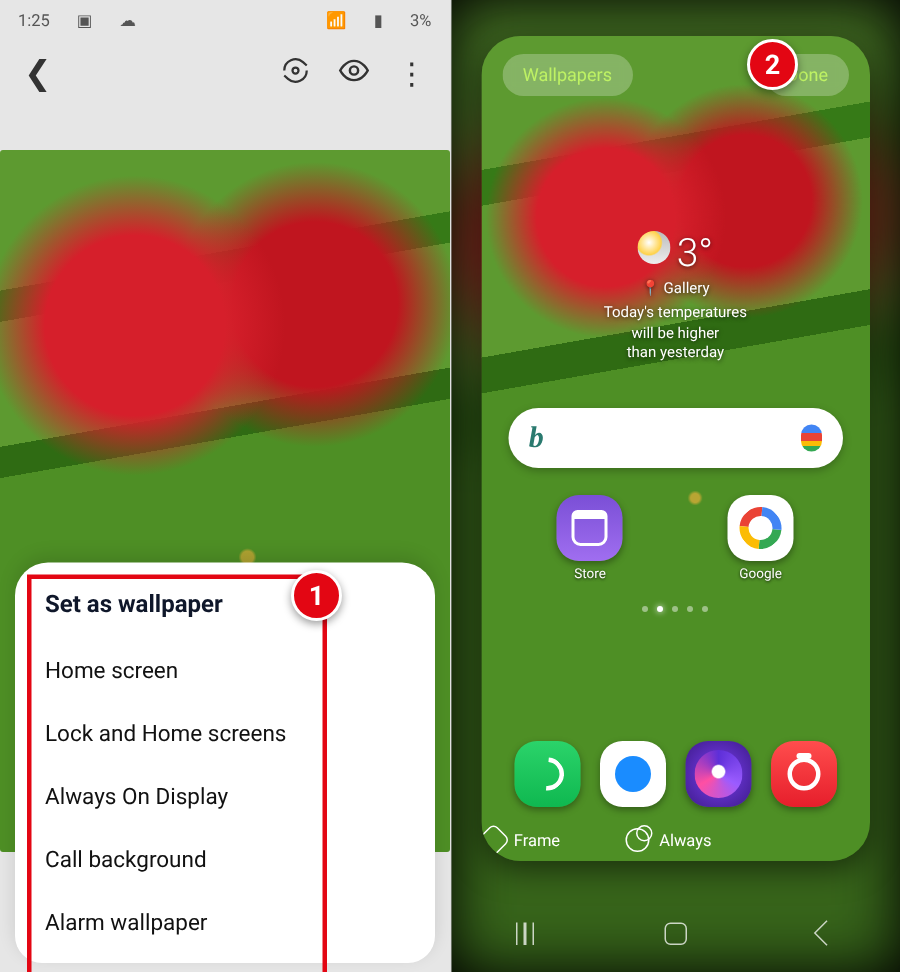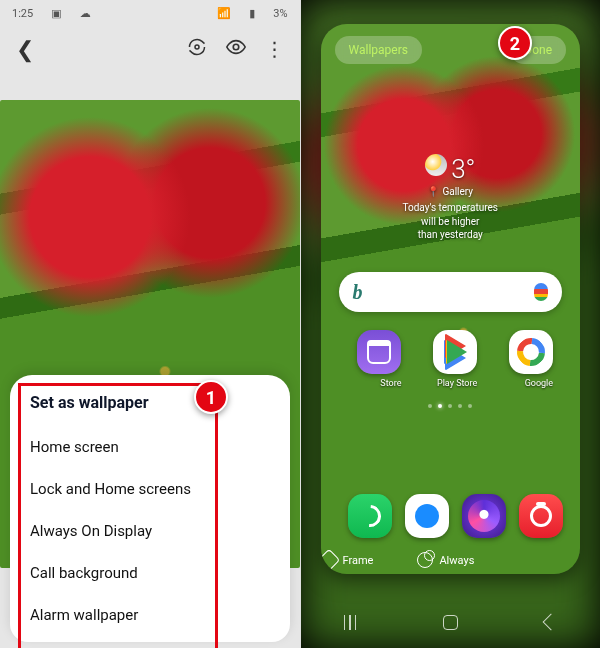--- a/index.html
+++ b/index.html
@@ -62,21 +62,21 @@
   .searchbar {
     position:absolute; top:248px; left:18px; right:18px; height:40px;
     background:#fff; border-radius:20px; display:flex; align-items:center;
     padding:0 14px; justify-content:space-between; box-shadow:0 2px 6px rgba(0,0,0,.25);
   }
   .bing { font-family:Georgia,serif; font-size:20px; font-weight:700; color:#2a7a6f; font-style:italic;}
   .mic { width:14px; height:18px; background:linear-gradient(#4285F4 33%,#EA4335 33% 60%,#FBBC05 60% 80%,#34A853 80%);border-radius:7px;}
 
   .app-row { position:absolute; left:0; right:0; display:flex; justify-content:space-around; padding:0 16px; }
   .row1{ top:306px; } .dock{ bottom:36px; }
-  .app { display:flex; flex-direction:column; align-items:flex-end; gap:4px; width:54px;}
+  .app { display:flex; flex-direction:column; align-items:center; gap:4px; width:54px;}
   .app .ic { width:44px; height:44px; border-radius:15px; box-shadow:0 2px 5px rgba(0,0,0,.35); position:relative;}
   .app .lbl { font-size:9px; color:#fff; text-shadow:0 1px 2px rgba(0,0,0,.8);}
 
   .ic-store{background:linear-gradient(#7a4fd6,#a06ef0);} .ic-store::after{content:"";position:absolute;inset:10px;border:2px solid #fff;border-radius:4px 4px 6px 6px;border-top-width:6px;}
   .ic-gallery{background:linear-gradient(#ff5fa2,#ff3d7f);} .ic-gallery::after{content:"";position:absolute;inset:10px;border:2.5px solid #fff;border-radius:50%; background:radial-gradient(circle,#fff 3px,transparent 4px) 60% 60%/8px 8px no-repeat; box-shadow:inset 0 0 0 2px transparent;}
   .ic-gallery::before{content:"";position:absolute;top:7px;left:20px;width:4px;height:4px;border-radius:50%;background:#ffe94a;}
   .ic-play{background:#fff;} .ic-play::after{content:"";position:absolute;top:10px;left:14px;border-left:20px solid; border-top:12px solid transparent;border-bottom:12px solid transparent; border-left-color:#34A853; filter:drop-shadow(-1px 0 #FBBC05) drop-shadow(-1px -6px #EA4335) drop-shadow(-1px 6px #4285F4);}
   .ic-google{background:#fff;} .ic-google::after{content:"";position:absolute;inset:8px;border-radius:50%;border:6px solid;border-color:#EA4335 #4285F4 #34A853 #FBBC05;transform:rotate(-40deg);}
 
   .ic-phone{background:linear-gradient(#2bd36a,#0fb850);} .ic-phone::after{content:"";position:absolute;inset:11px;border:3px solid #fff;border-radius:50%;border-top-color:transparent;border-left-color:transparent;transform:rotate(-40deg);}
@@ -186,24 +186,20 @@
         <span class="bing">b</span>
         <span class="mic"></span>
       </div>
 
       <div class="app-row row1">
         <div class="app">
             <div class="ic ic-store"></div>
             <div class="lbl">Store</div>
           </div>
         <div class="app">
-            <div class="ic ic-play"></div>
-            <div class="lbl">Play Store</div>
-          </div>
-        <div class="app">
             <div class="ic ic-google"></div>
             <div class="lbl">Google</div>
           </div>
       </div>
 
       <div class="dots">
           <i></i>
           <i class="on"></i>
           <i></i>
           <i></i>

